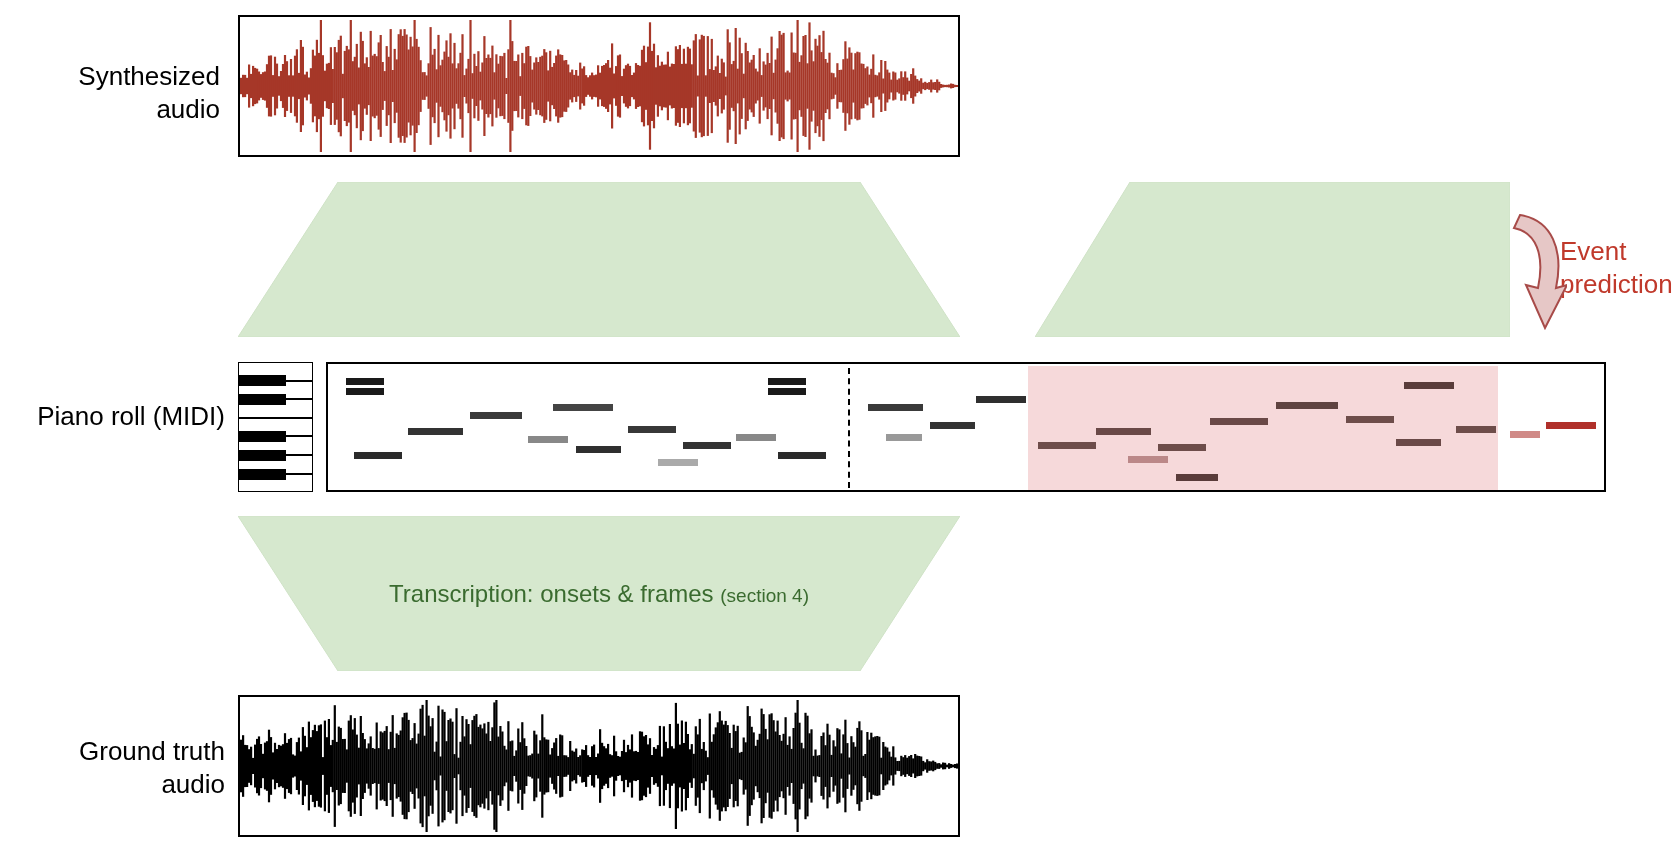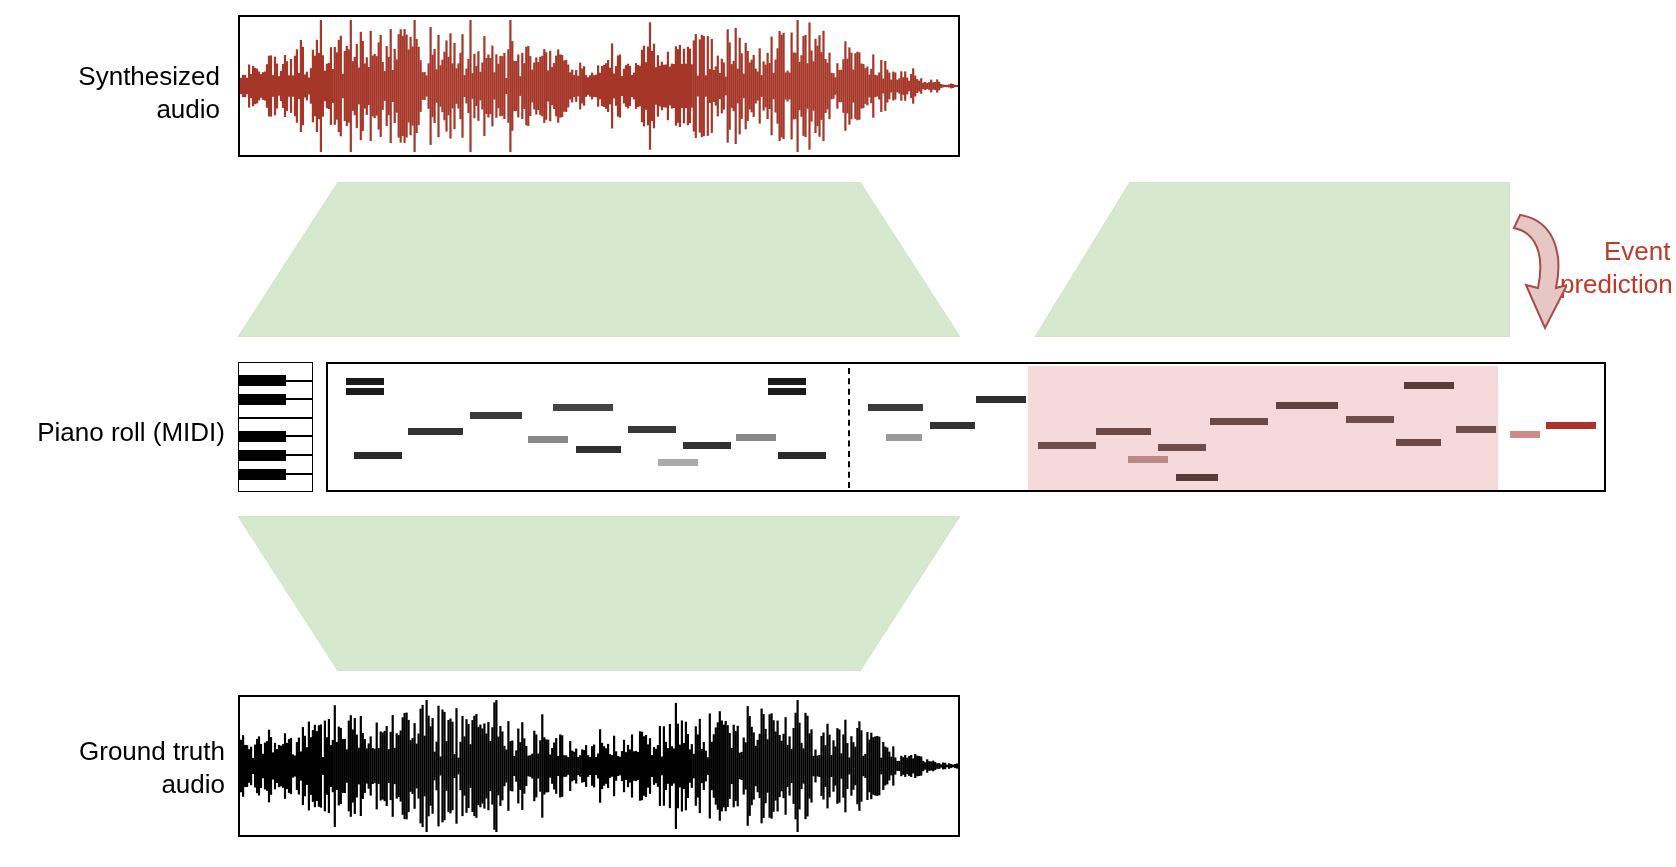--- a/index.html
+++ b/index.html
@@ -19,29 +19,29 @@
 </style>
 </head>
 <body>
 
 <div class="stage">
 
   <div class="label" style="left:40px;top:60px;width:180px;">
     <span style="white-space:pre-line;">Synthesized
 audio</span>
   </div>
-  <div class="label" style="left:15px;top:416px;width:210px;">
+  <div class="label" style="left:15px;top:400px;width:210px;">
     <span>Piano roll (MIDI)</span>
   </div>
   <div class="label" style="left:35px;top:735px;width:190px;">
     <span style="white-space:pre-line;">Ground truth
 audio</span>
   </div>
   <div class="event-label" style="left:1560px;top:235px;width:120px;">
-    <span style="white-space:pre-line;padding-left:44px;">Event
+    <span style="white-space:pre-line;">Event
 prediction</span>
   </div>
 
   <div class="box" style="left:238px;top:15px;width:722px;height:142px;"><svg width="718" height="138" viewBox="0 0 718 138" preserveAspectRatio="none">
         <rect x="0.0" y="60.8" width="2.2" height="16.4" fill="#a63728"></rect>
         <rect x="2.0" y="57.8" width="2.2" height="22.4" fill="#a63728"></rect>
         <rect x="4.0" y="57.9" width="2.2" height="22.2" fill="#a63728"></rect>
         <rect x="6.0" y="60.8" width="2.2" height="16.4" fill="#a63728"></rect>
         <rect x="8.0" y="47.5" width="2.2" height="43.1" fill="#a63728"></rect>
         <rect x="10.0" y="56.9" width="2.2" height="24.2" fill="#a63728"></rect>
@@ -768,20 +768,23 @@
     <svg width="722" height="155" viewBox="0 0 722 155">
       <polygon points="100,0 622,0 722,155 0,155" fill="#d6e8ce" stroke="#cfe2c6" stroke-width="1"></polygon>
     </svg>
   </div>
 
   <div class="trap" style="left:238px;top:516px;width:722px;height:155px;">
     <svg width="722" height="155" viewBox="0 0 722 155">
       <polygon points="0,0 722,0 622,155 100,155" fill="#d6e8ce" stroke="#cfe2c6" stroke-width="1"></polygon>
     </svg>
   </div>
+  <div class="trap-text" style="left:238px;top:578px;width:722px;">
+    <span>Transcription: onsets &amp; frames</span> <span class="sec">(section 4)</span>
+  </div>
 
   <div class="trap" style="left:1035px;top:182px;width:475px;height:155px;">
     <svg width="475" height="155" viewBox="0 0 475 155">
       <polygon points="95,0 475,0 475,155 0,155" fill="#d6e8ce" stroke="#cfe2c6" stroke-width="1"></polygon>
     </svg>
   </div>
 
   <div class="trap" style="left:1512px;top:210px;width:55px;height:120px;">
     <svg width="55" height="120" viewBox="0 0 55 120">
       <path d="M 8 5 C 40 10, 52 40, 44 78 L 55 75 L 33 118 L 14 75 L 26 78 C 33 45, 24 22, 2 18 Z" fill="#e6c7c6" stroke="#a84b49" stroke-width="2"></path>

